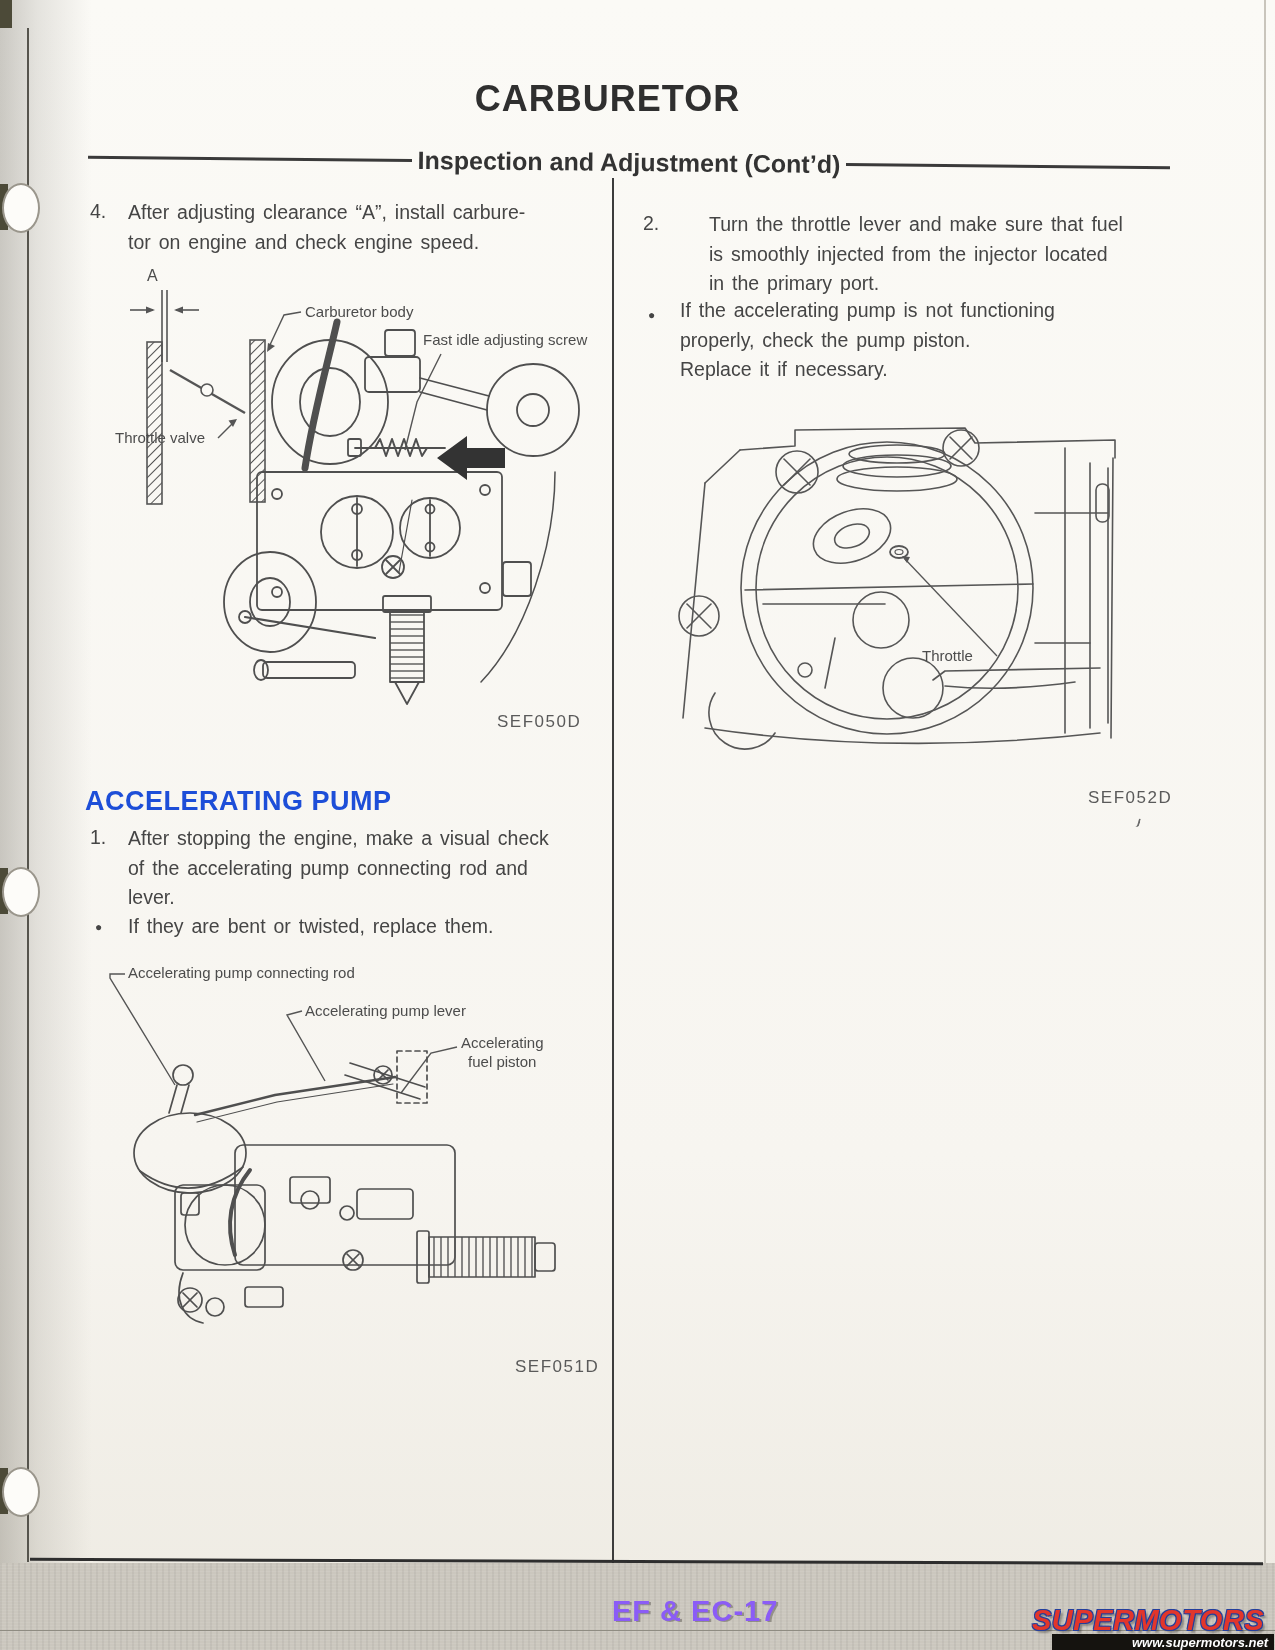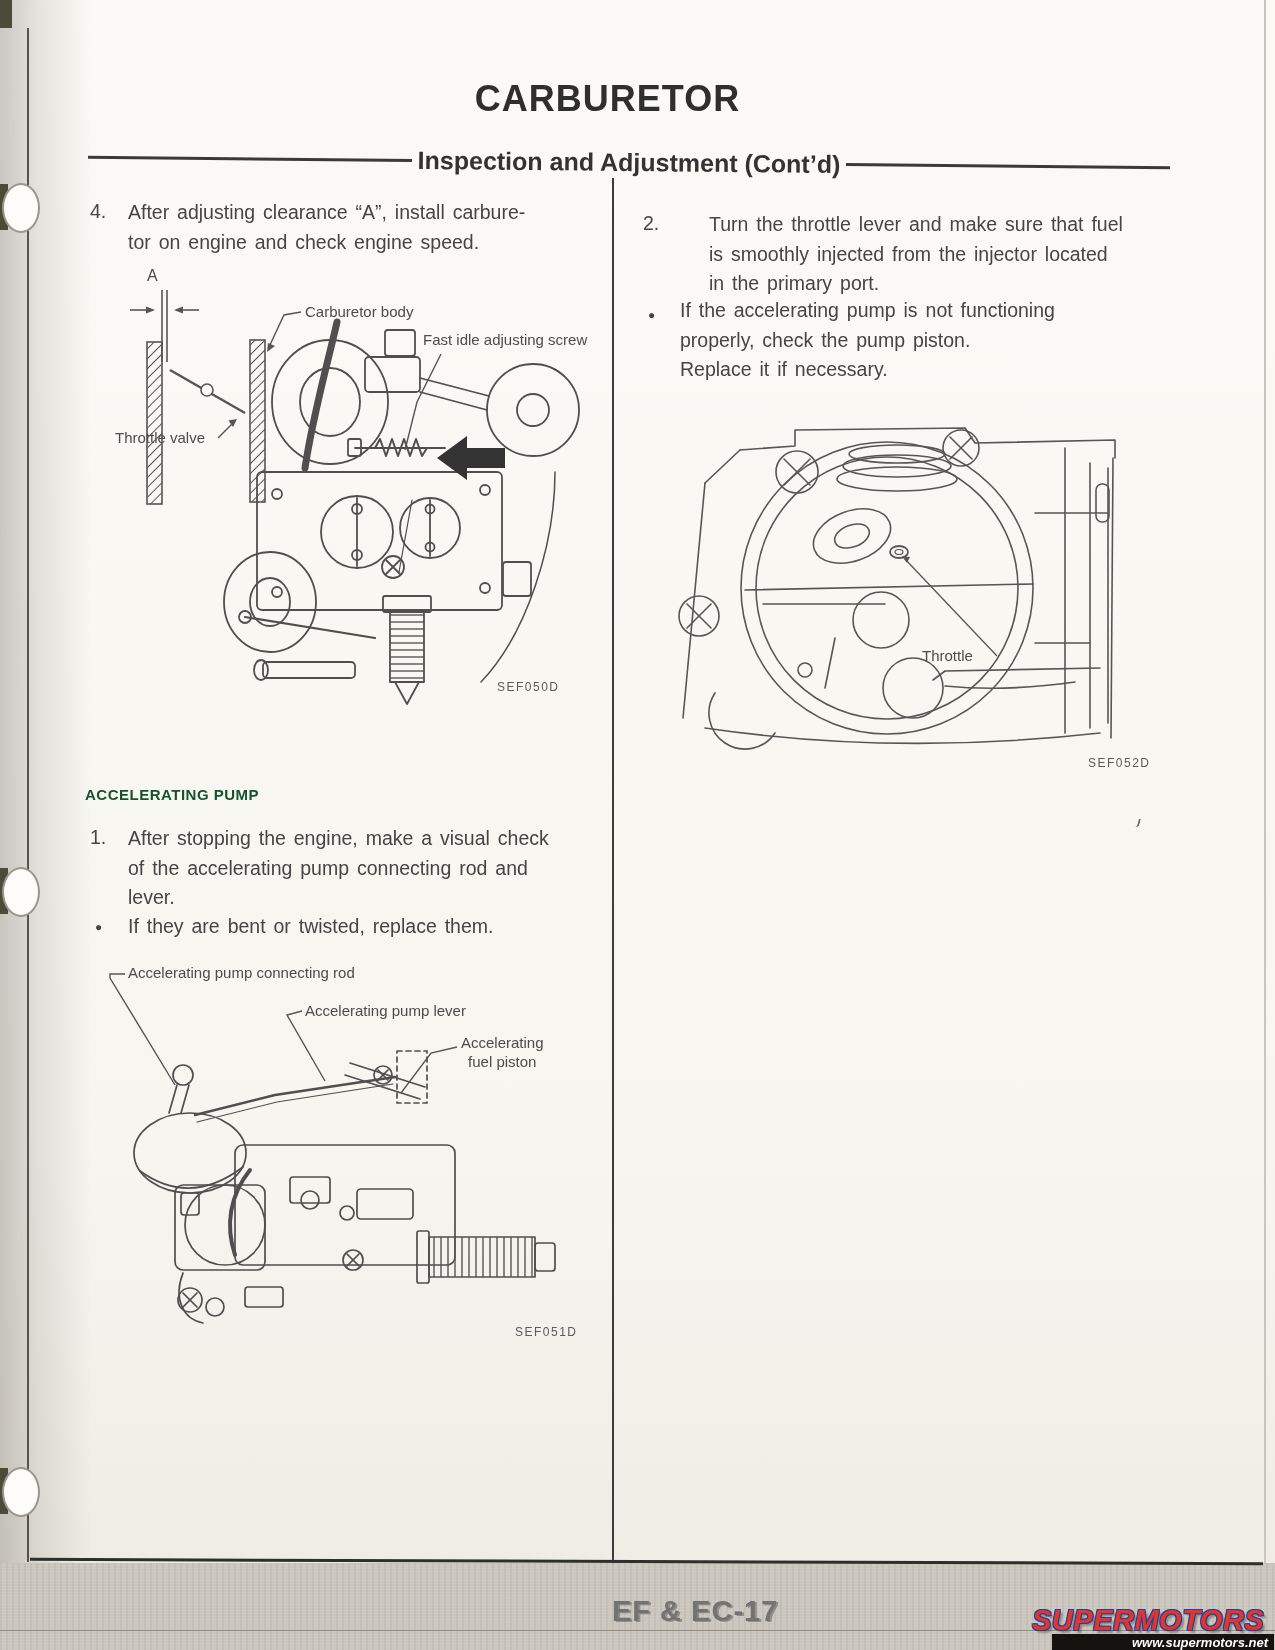--- a/index.html
+++ b/index.html
@@ -20,33 +20,33 @@
   .title{left:0;top:78px;width:1215px;text-align:center;font-size:36px;font-weight:bold;
     color:#2f2f2f;letter-spacing:1px;}
   .subtitle-row{left:88px;top:148px;width:1082px;display:flex;align-items:center;transform:rotate(.55deg);}
   .subtitle-row .rule{flex:1;height:3px;background:#3a3a3a;}
   .subtitle-text{font-size:25px;font-weight:bold;color:#333;padding:0 6px;white-space:nowrap;}
   .divider{left:612px;top:178px;width:2px;height:1386px;background:#3c3c3c;}
   
   .num{font-size:19.5px;color:#454545;}
   .txt{font-size:19.5px;line-height:29.5px;color:#454545;white-space:pre-line;word-spacing:2.5px;}
   .bullet{font-size:12px;color:#454545;}
-  .heading{font-size:15px;font-weight:bold;letter-spacing:.5px;color:#14532d;}
+  .heading{font-size:27px;font-weight:bold;letter-spacing:.5px;color:#1d4ed8;}
   
   .fig{position:absolute;}
   .fig svg{position:absolute;left:0;top:0;}
   .flabel{position:absolute;font-size:15px;line-height:19px;color:#4c4c4c;white-space:pre-line;}
-  .caption{position:absolute;font-size:12px;letter-spacing:1.5px;color:#5a5a5a;}
+  .caption{position:absolute;font-size:17px;letter-spacing:1.5px;color:#5a5a5a;margin-top:32px;}
   
   .footer-rule{left:30px;top:1560px;width:1233px;height:3px;background:#2e2e2e;transform:rotate(.2deg);}
   .footer-band{left:0;top:1563px;width:1275px;height:87px;background:#cbc7be;
     background-image:repeating-linear-gradient(90deg,rgba(0,0,0,.045) 0 2px,transparent 2px 6px),
                      repeating-linear-gradient(0deg,rgba(255,255,255,.07) 0 1px,transparent 1px 3px);}
   .footer-thinline{left:0;top:1630px;width:1275px;height:1px;background:#8f8c82;}
-  .page-num{left:612px;top:1595px;font-size:29px;font-weight:bold;color:#737373;letter-spacing:1px;
+  .page-num{left:612px;top:1595px;font-size:29px;font-weight:bold;color:#8b5cf6;letter-spacing:1px;
     text-shadow:2px 1px 0 rgba(79,77,69,.45);}
   .brand{left:1032px;top:1606px;width:236px;font-style:italic;font-weight:bold;
     font-size:29px;letter-spacing:.5px;color:#e2362b;line-height:28px;
     text-shadow:-1px -1px 0 #243f9c,1px -1px 0 #243f9c,-1px 1px 0 #243f9c,1px 1px 0 #243f9c,3px 3px 2px rgba(0,0,0,.3);}
   .brand-url{left:1052px;top:1634px;width:216px;background:#15130f;color:#fdfdfd;font-style:italic;
     font-weight:bold;font-size:13px;text-align:right;padding:1px 6px 2px 0;}
   .artifact-comma{left:1134px;top:818px;width:4px;height:9px;border-right:2px solid #6a6a6a;
     border-radius:0 0 4px 0;transform:rotate(14deg);}
 </style>
 </head>

